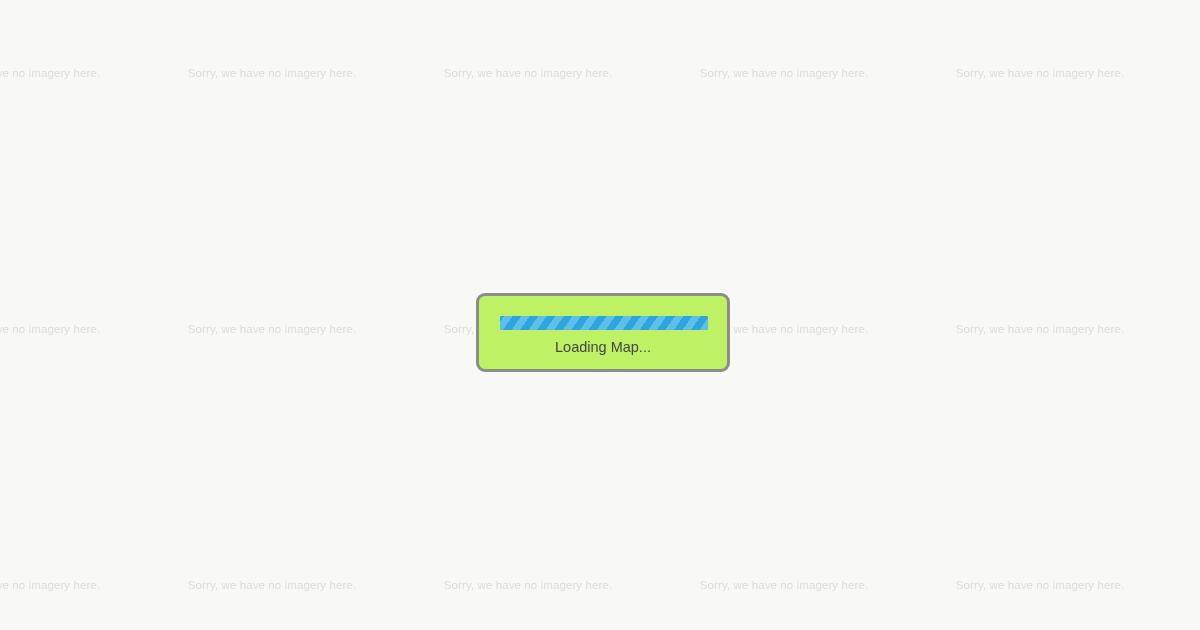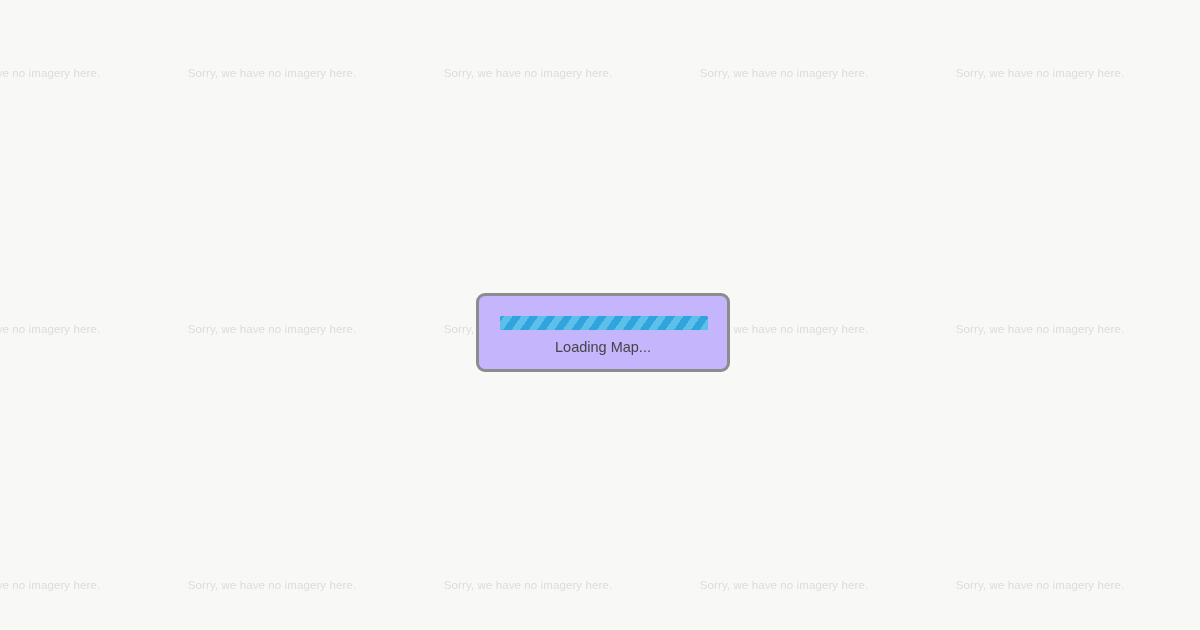--- a/index.html
+++ b/index.html
@@ -166,20 +166,20 @@
         <div class="tile-empty-label" style="color: rgb(221, 220, 218);">Sorry, we have no imagery here.</div>
       </div>
       <div class="map-tile" style="left: 912px; top: 508px; background: rgb(248, 248, 247);">
         <div class="tile-empty-label" style="color: rgb(221, 220, 218);">Sorry, we have no imagery here.</div>
       </div>
       <div class="map-tile" style="left: 1168px; top: 508px; background: rgb(248, 248, 247);">
         <div class="tile-empty-label" style="color: rgb(221, 220, 218);">Sorry, we have no imagery here.</div>
       </div>
     </div>
 
-  <div id="loading-dialog" style="border-color: rgb(140, 140, 140); background: #c4b5fd;">
+  <div id="loading-dialog" style="border-color: rgb(140, 140, 140); background: #bef264;">
     <div id="progress-track" style="background: rgb(47, 164, 221);">
       <div id="progress-fill" style="width: 100%; background-color: rgb(47, 164, 221); background-image: repeating-linear-gradient(-55deg, rgb(92, 192, 234) 0px, rgb(92, 192, 234) 7px, rgb(47, 164, 221) 7px, rgb(47, 164, 221) 14px);"></div>
     </div>
     <div id="loading-label" style="color: rgb(69, 69, 69);">Loading Map...</div>
   </div>
 
 </div>
 
 </body></html>

